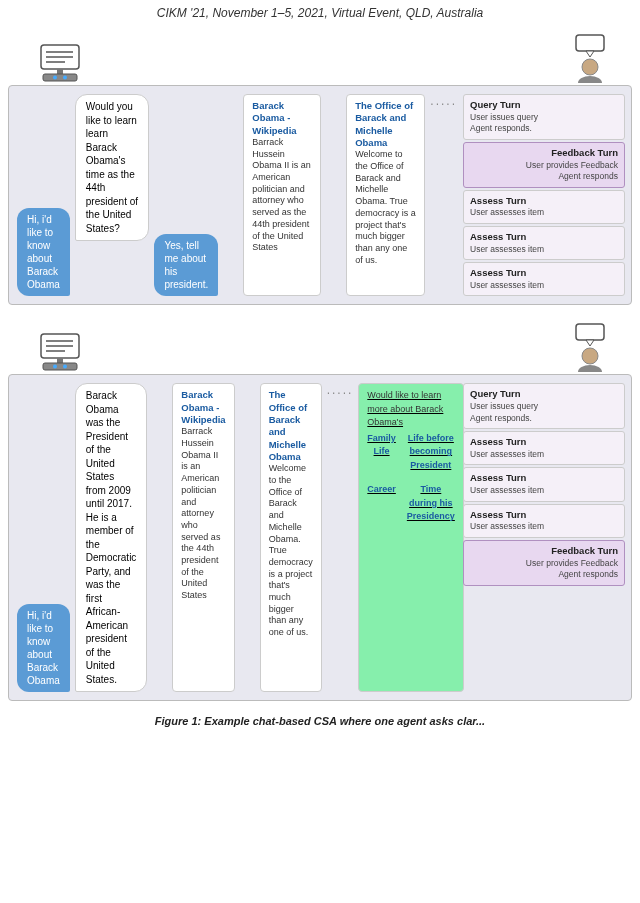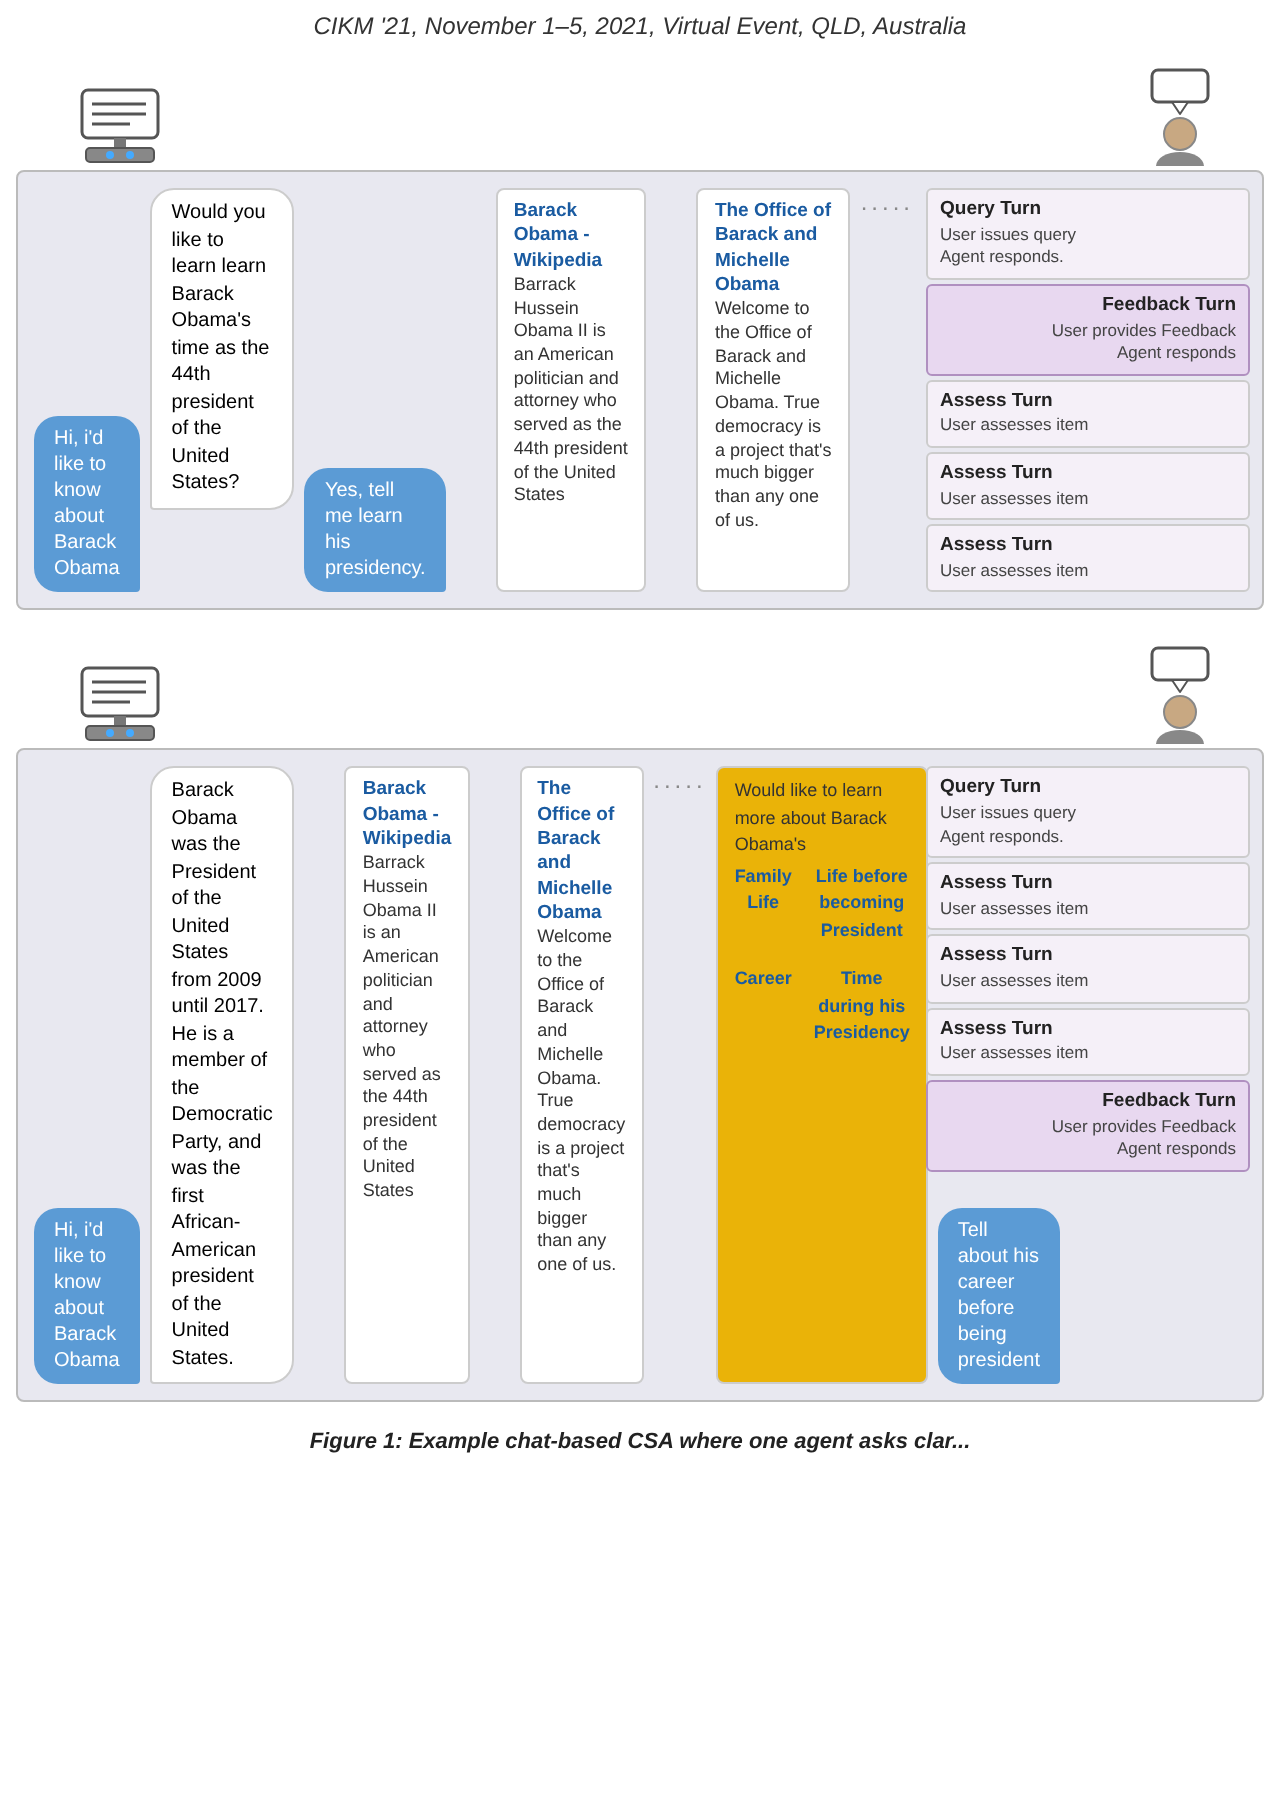--- a/index.html
+++ b/index.html
@@ -135,26 +135,27 @@
       font-size: 9.5px;
       color: #222;
     }
     .turn-desc {
       color: #444;
       font-size: 8.5px;
     }
 
     
     .suggestion-row {
-      background: #eab308;
+      background: #86efac;
       border: 1px solid #ccc;
       border-radius: 4px;
       padding: 5px 8px;
       font-size: 9px;
       line-height: 1.5;
+      text-decoration: underline;
     }
     .chip-link {
       color: #1a5ba1;
       font-weight: bold;
       font-size: 9px;
     }
     .chip-grid {
       display: grid;
       grid-template-columns: 1fr 1fr;
       gap: 11px;
@@ -212,21 +213,21 @@
 
       <ellipse cx="22" cy="50" rx="12" ry="7" fill="#888"></ellipse>
     </svg>
   </div>
 </div>
 
 <div class="scenario-block">
   <div class="chat-area">
     <div class="bubble-user">Hi, i'd like to know about Barack Obama</div>
     <div class="bubble-agent">Would you like to learn learn Barack Obama's time as the 44th president of the United States?</div>
-    <div class="bubble-user">Yes, tell me learn his presidency.</div>
+    <div class="bubble-user">Yes, tell me about his president.</div>
     <div class="result-block">
       <div class="result-title">Barack Obama - Wikipedia</div>
       <div class="result-body">Barrack Hussein Obama II is an American politician and attorney who served as the 44th president of the United States</div>
     </div>
     <div class="result-block">
       <div class="result-title">The Office of Barack and Michelle Obama</div>
       <div class="result-body">Welcome to the Office of Barack and Michelle Obama. True democracy is a project that's much bigger than any one of us.</div>
     </div>
     <div class="dots">.....</div>
   </div>
@@ -294,21 +295,20 @@
 
     <div class="suggestion-row">
       <div style="font-size:9px;color:#333;">Would like to learn more about Barack Obama's</div>
       <div class="chip-grid">
         <span class="chip-link">Family Life</span>
         <span class="chip-link">Life before becoming President</span>
         <span class="chip-link">Career</span>
         <span class="chip-link">Time during his Presidency</span>
       </div>
     </div>
-    <div class="bubble-user">Tell about his career before being president</div>
     <div class="dots">.....</div>
   </div>
 
   <div class="turns-panel">
     <div class="turn-item">
       <div class="turn-label">Query Turn</div>
       <div class="turn-desc">User issues query<br>Agent responds.</div>
     </div>
     <div class="turn-item">
       <div class="turn-label">Assess Turn</div>

